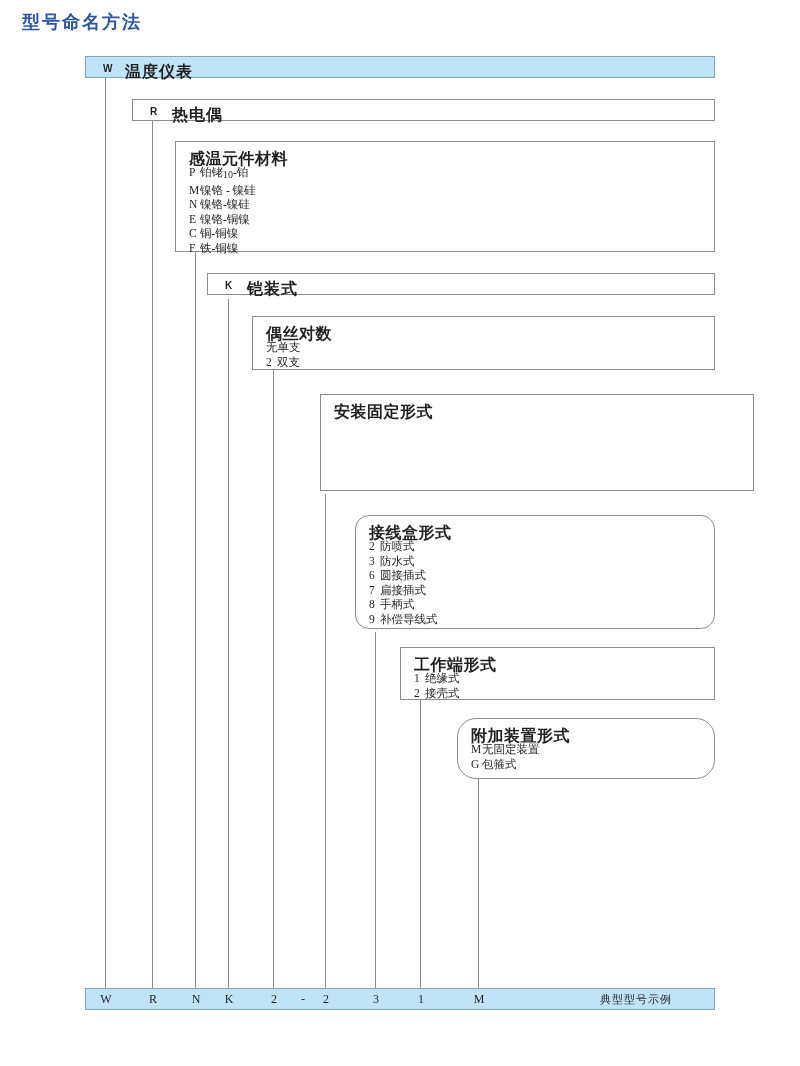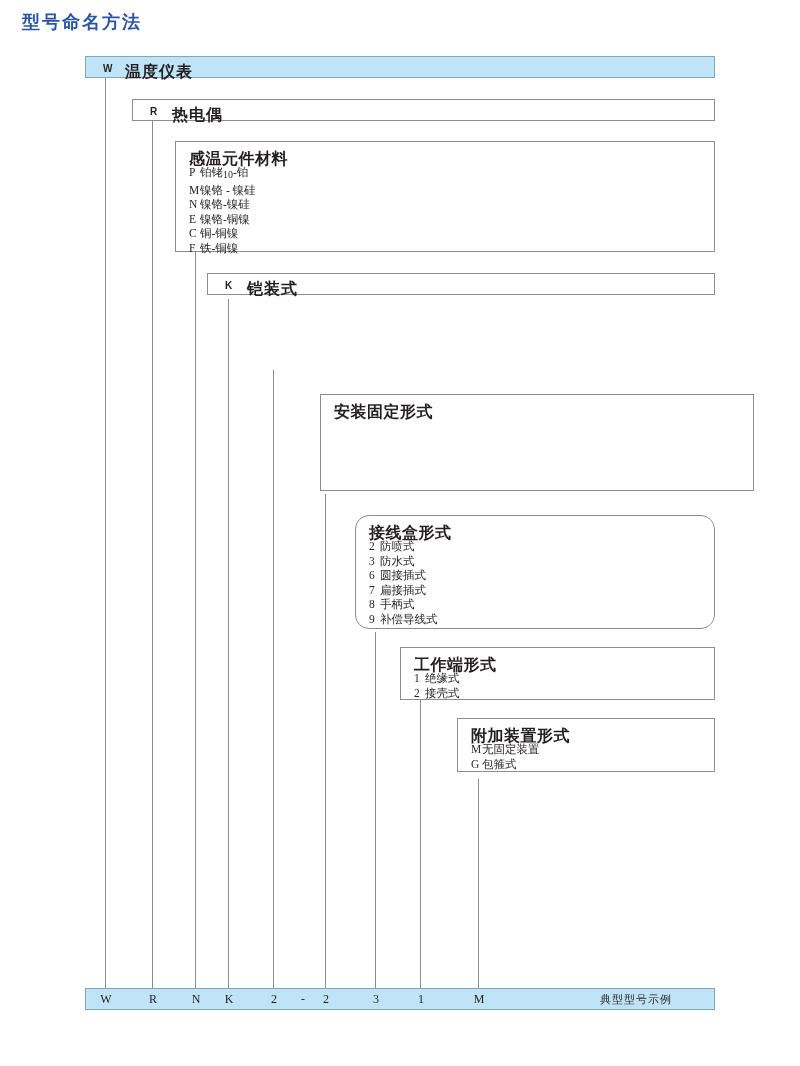--- a/index.html
+++ b/index.html
@@ -190,20 +190,31 @@
         <span class="k">F</span><span>铁-铜镍</span>
       </div>
     </div>
   </div>
 
   <div class="box" style="left:207px; top:273px; width:508px; height:22px;">
     <span class="code" style="left:17px; top:6px;">K</span>
     <span class="hlabel" style="left:39px; top:5px;">铠装式</span>
   </div>
 
+  <div class="box" style="left:252px; top:316px; width:463px; height:54px;">
+    <div class="title">偶丝对数</div>
+    <div class="optlist">
+      <div class="opt">
+        <span class="k">无</span><span>单支</span>
+      </div>
+      <div class="opt">
+        <span class="k">2</span><span>双支</span>
+      </div>
+    </div>
+  </div>
 
   <div class="box" style="left:320px; top:394px; width:434px; height:97px;">
     <div class="title">安装固定形式</div>
   </div>
 
   <div class="box" style="left:355px; top:515px; width:360px; height:114px;border-radius:14px;">
     <div class="title">接线盒形式</div>
     <div class="optlist">
       <div class="opt">
         <span class="k">2</span><span>防喷式</span>
@@ -231,21 +242,21 @@
     <div class="optlist">
       <div class="opt">
         <span class="k">1</span><span>绝缘式</span>
       </div>
       <div class="opt">
         <span class="k">2</span><span>接壳式</span>
       </div>
     </div>
   </div>
 
-  <div class="box" style="left:457px; top:718px; width:258px; height:54px;">
+  <div class="box" style="left:457px; top:718px; width:258px; height:61px;border-radius:19px;">
     <div class="title">附加装置形式</div>
     <div class="optlist">
       <div class="opt">
         <span class="k">M</span><span>无固定装置</span>
       </div>
       <div class="opt">
         <span class="k">G</span><span>包箍式</span>
       </div>
     </div>
   </div>

